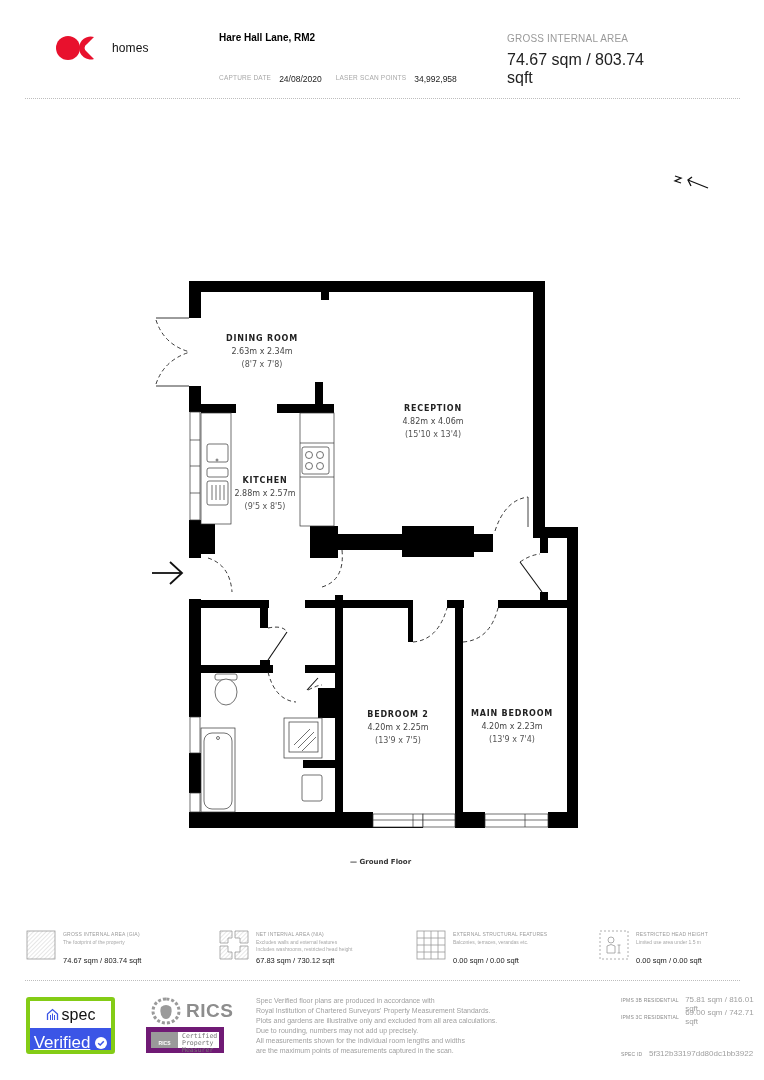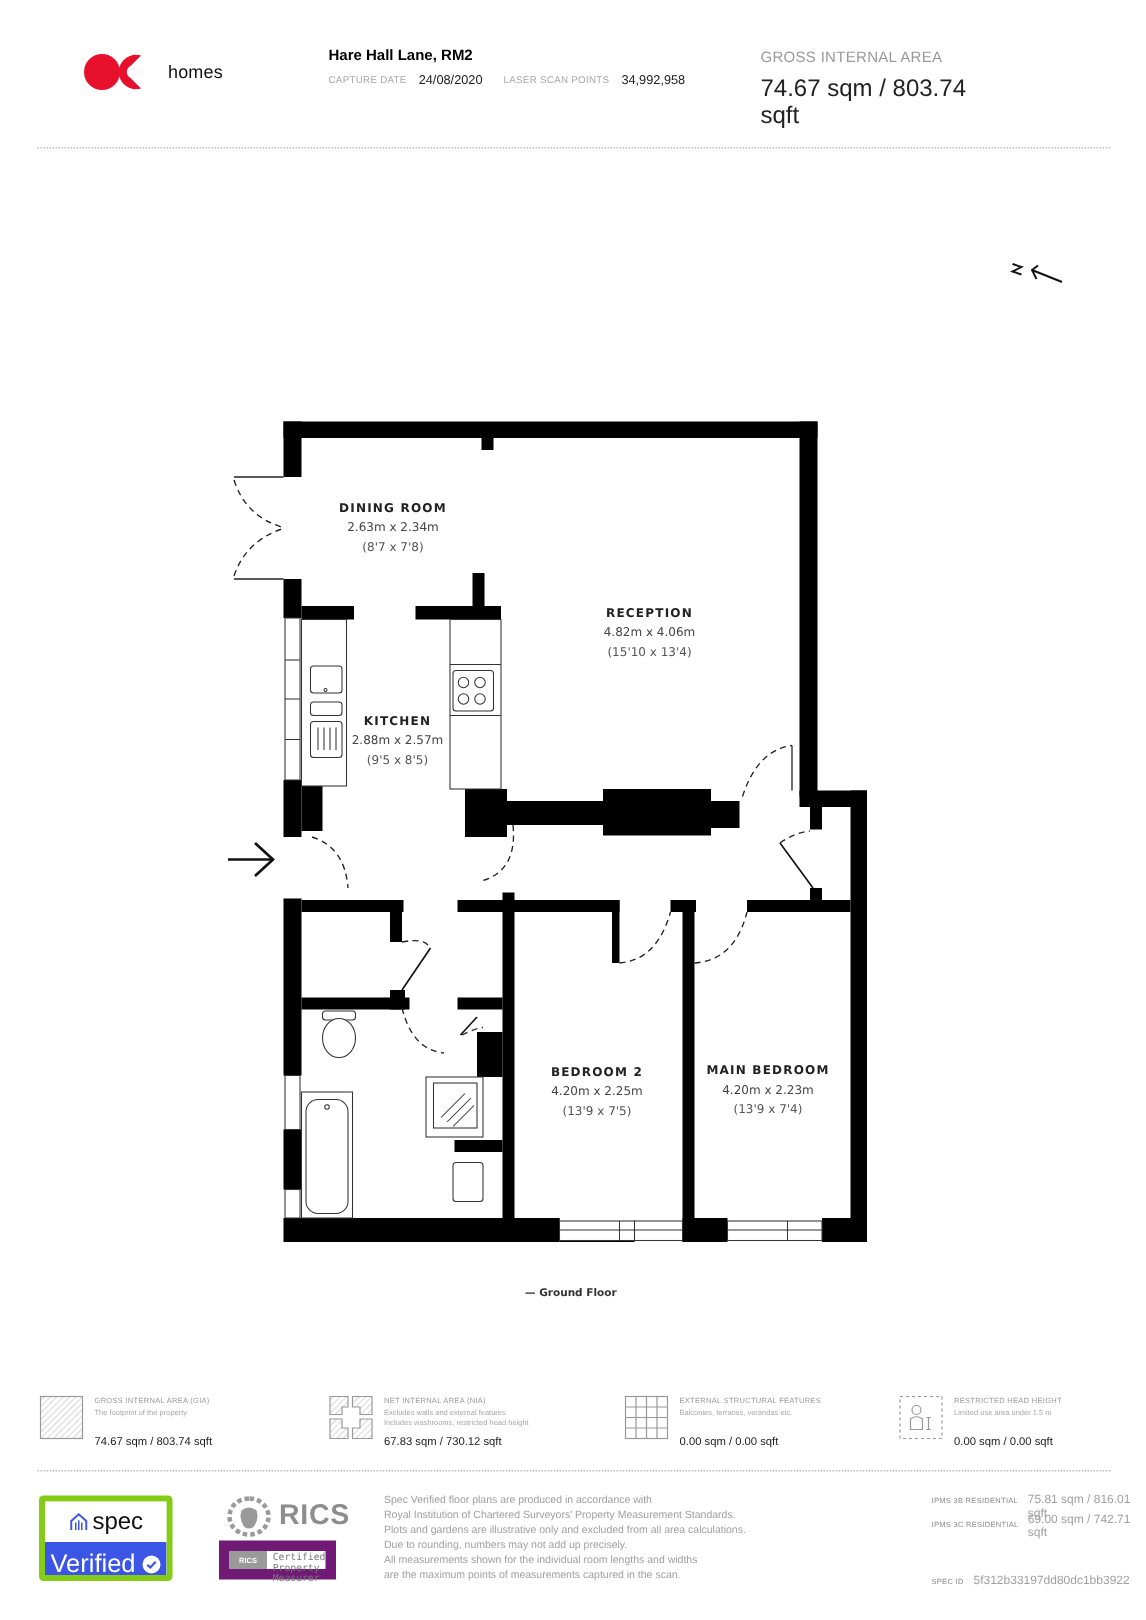--- a/index.html
+++ b/index.html
@@ -5,21 +5,21 @@
   * { box-sizing: border-box; margin: 0; padding: 0; }
   html, body { width: 764px; height: 1080px; background: #ffffff; overflow: hidden; }
   body { position: relative; font-family: "Liberation Sans", "DejaVu Sans", sans-serif; color: #111; }
 
   .header { position: absolute; left: 0; top: 0; width: 652px; height: 100px; }
   .logo { position: absolute; left: 56px; top: 35px; display: flex; align-items: center; }
   .logo svg { display: block; }
   .logo-text { font-size: 12px; color: #111; margin-left: 8px; letter-spacing: 0.1px; }
 
   .addr { position: absolute; left: 219px; top: 32px; font-size: 10px; font-weight: bold; color: #000000; }
-  .meta { position: absolute; left: 219px; top: 48px; display: flex; align-items: center; font-size: 8.5px; }
+  .meta { position: absolute; left: 219px; top: 74px; display: flex; align-items: flex-start; font-size: 8.5px; }
   .meta .lbl { color: #a8a8a8; font-size: 6.5px; letter-spacing: 0.2px; margin-right: 8px; text-transform: uppercase; }
   .meta .val { color: #222; margin-right: 14px; }
 
   .gia-title { position: absolute; left: 507px; top: 33px; font-size: 10px; color: #9a9a9a; letter-spacing: 0.2px; }
   .gia-value { position: absolute; left: 507px; top: 51px; font-size: 16px; color: #222; }
 
   .divider { position: absolute; left: 25px; width: 715px; height: 0; border-top: 1.5px dotted #bdbdbd; }
 
   .plan { position: absolute; left: 0; top: 100px; }
 
@@ -30,26 +30,26 @@
   .legend { position: absolute; top: 930px; display: flex; }
   .legend .ico { width: 30px; height: 30px; margin-right: 7px; flex: 0 0 auto; }
   .legend .txt { display: flex; flex-direction: column; }
   .legend .t1 { font-size: 5px; color: #9a9a9a; letter-spacing: 0.2px; text-transform: uppercase; margin-top: 1px; }
   .legend .t2 { font-size: 5px; color: #a8a8a8; margin-top: 2px; line-height: 6.5px; }
   .legend .t3 { font-size: 7.5px; color: #222; position: absolute; top: 26px; }
 
   .spec-badge { position: absolute; left: 26px; top: 997px; width: 89px; height: 57px; border: 4px solid #84cc16; border-radius: 3px; overflow: hidden; }
   .spec-top { height: 27px; display: flex; align-items: center; justify-content: center; background: #fff; }
   .spec-top span { font-size: 16px; color: #111; margin-left: 3px; }
-  .spec-bottom { height: 30px; background: #3b55e6; display: flex; align-items: center; justify-content: center; color: #fff; font-size: 17px; }
+  .spec-bottom { height: 30px; background: #3b55e6; display: flex; align-items: center; justify-content: center; color: #fff; font-size: 17px; text-decoration: underline; }
   .spec-check { display: inline-block; width: 12px; height: 12px; border-radius: 50%; background: #fff; margin-left: 5px; position: relative; }
 
   .rics { position: absolute; left: 146px; top: 997px; }
   .rics-word { position: absolute; left: 40px; top: 3px; font-size: 19px; font-weight: bold; color: #8d8d8d; letter-spacing: 0.5px; }
-  .rics-cert { position: absolute; left: 0; top: 30px; width: 78px; height: 26px; border: 7px solid #701a75; display: flex; }
+  .rics-cert { position: absolute; left: 0; top: 30px; width: 78px; height: 26px; border: 5px solid #701a75; display: flex; }
   .rics-cert .g { width: 27px; height: 100%; background: #9a9a9a; color: #fff; font-size: 5px; font-weight: bold; display: flex; align-items: flex-end; justify-content: center; padding-bottom: 2px; }
   .rics-cert .c { font-size: 6.5px; color: #777; line-height: 7px; padding: 1px 0 0 4px; font-family: "DejaVu Sans Mono", monospace; }
 
   .disclaimer { position: absolute; left: 256px; top: 996px; font-size: 7px; color: #a0a0a0; line-height: 10px; }
 
   .ipms { position: absolute; left: 597px; font-size: 8px; color: #a0a0a0; display: flex; align-items: baseline; padding-left: 24px; }
   .ipms .k { font-size: 5px; color: #8a8a8a; letter-spacing: 0.2px; width: 68px; text-transform: uppercase; }
 </style>
 </head>
 <body>

